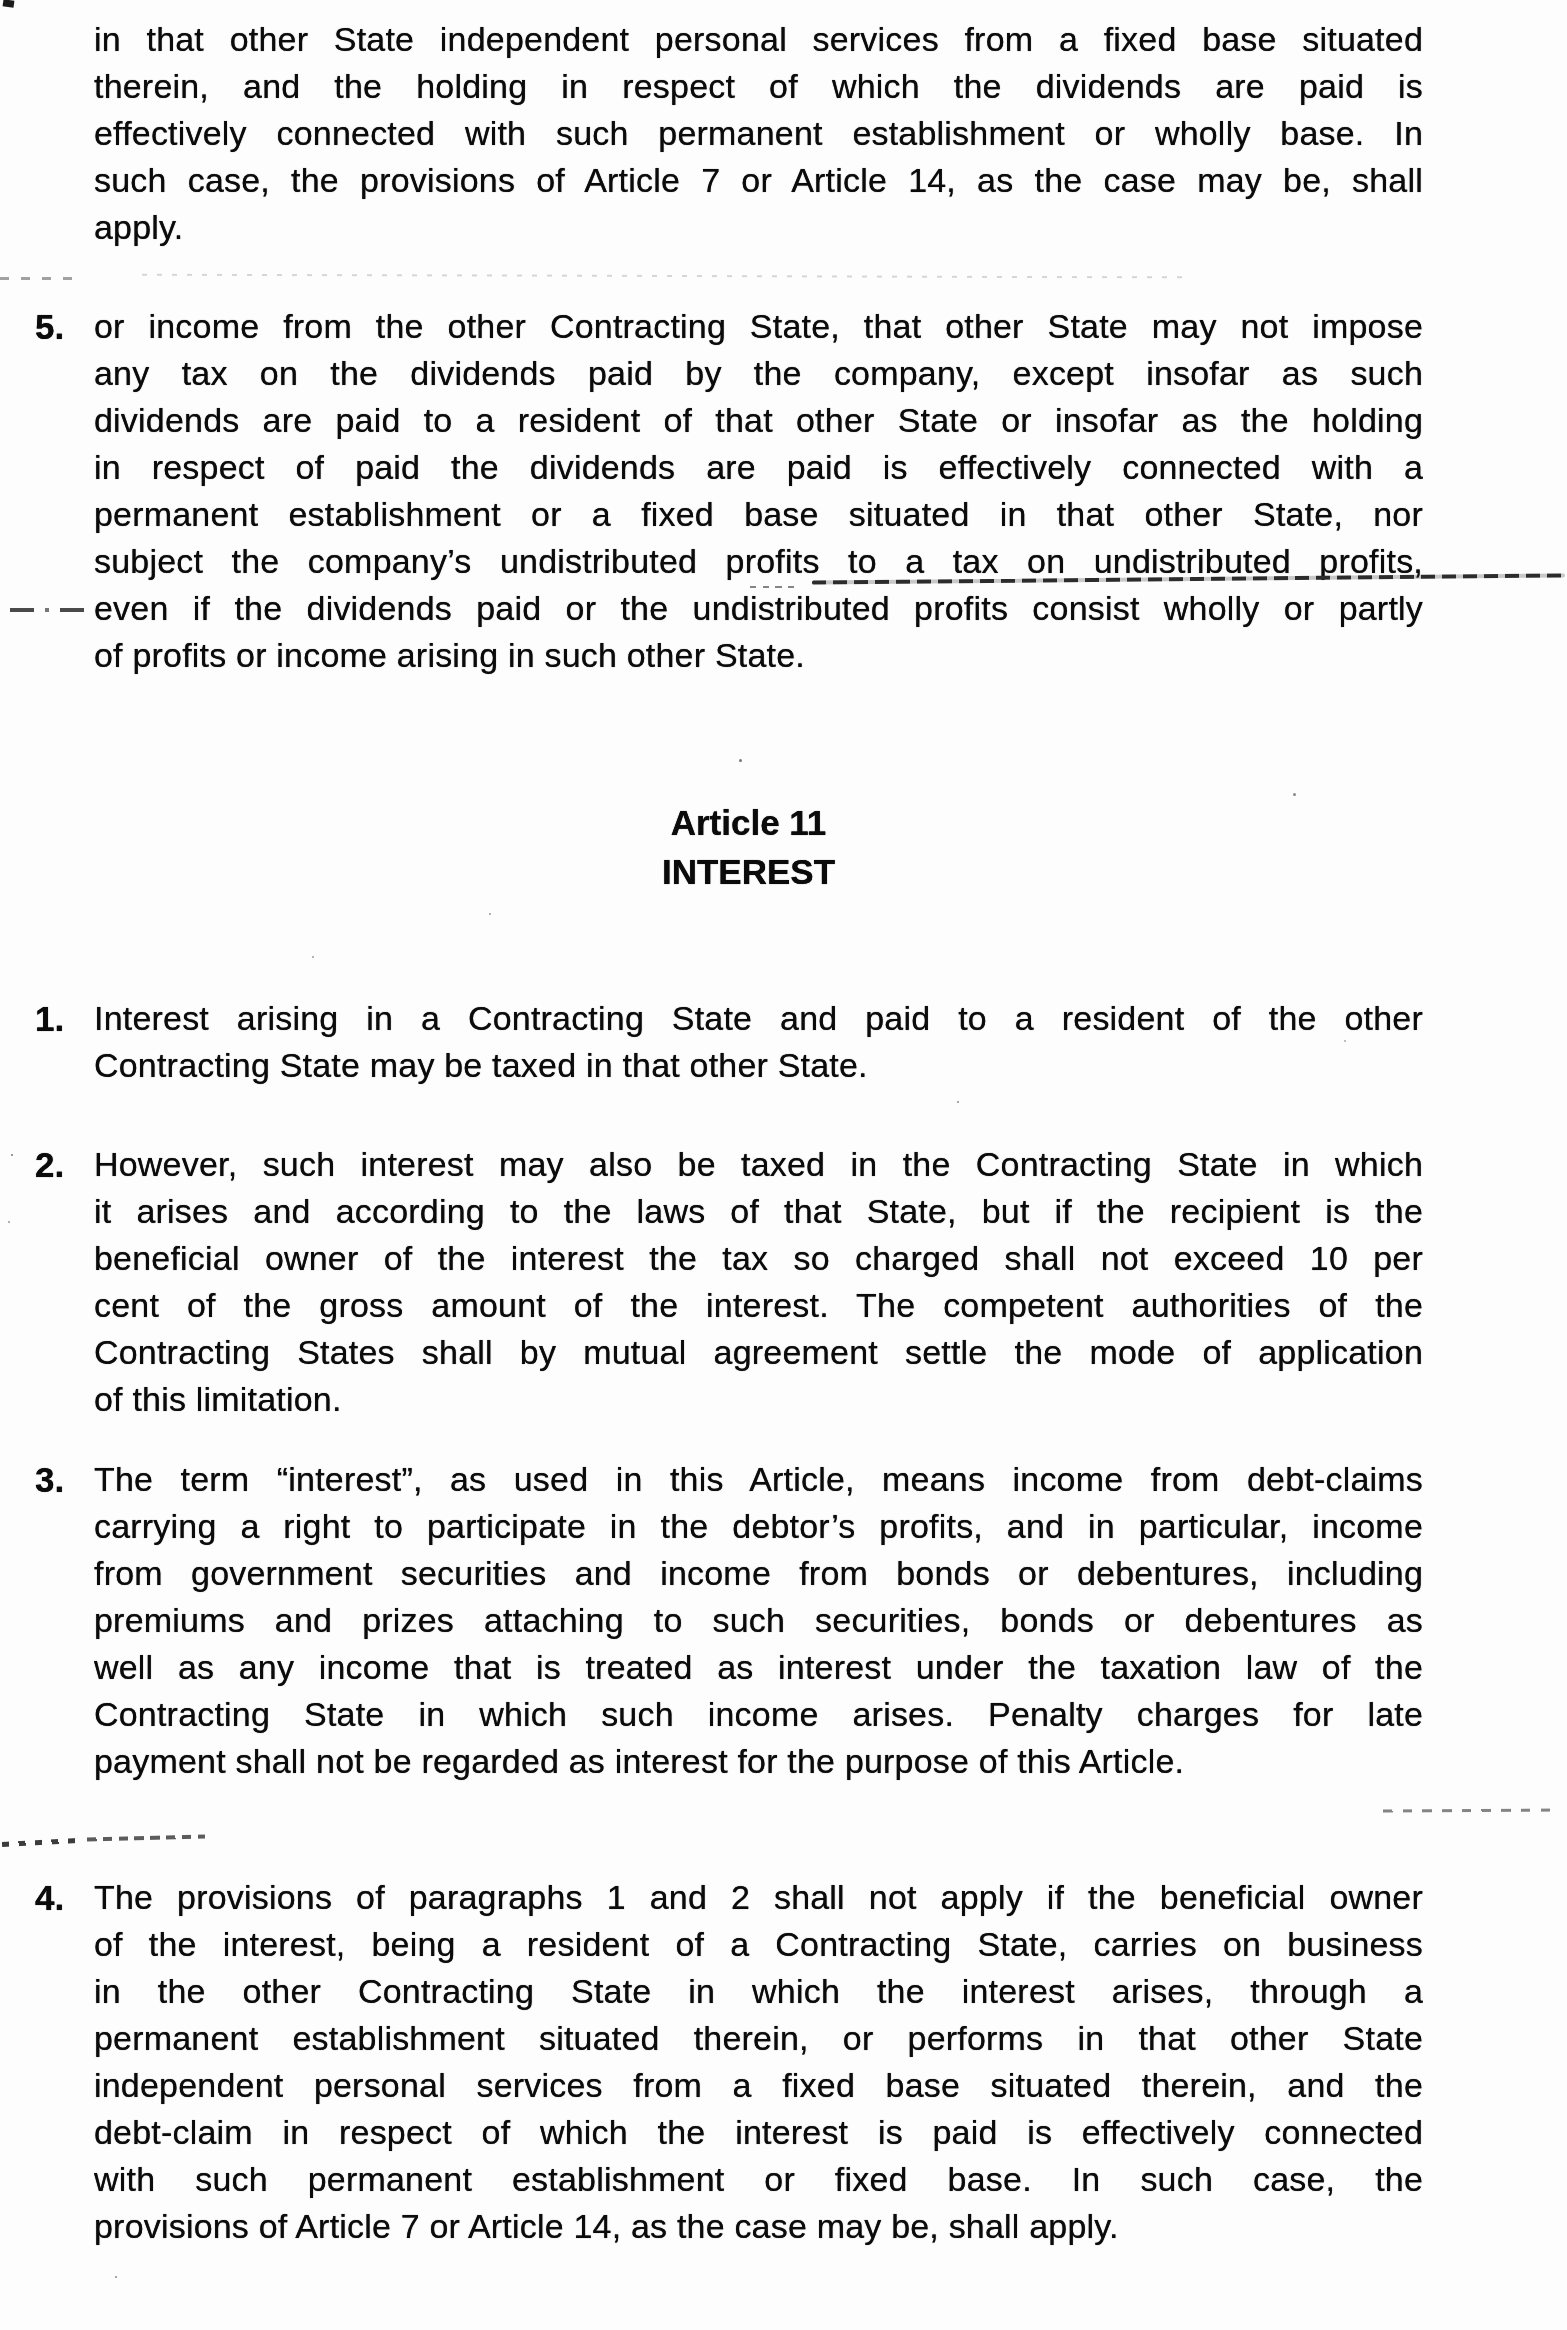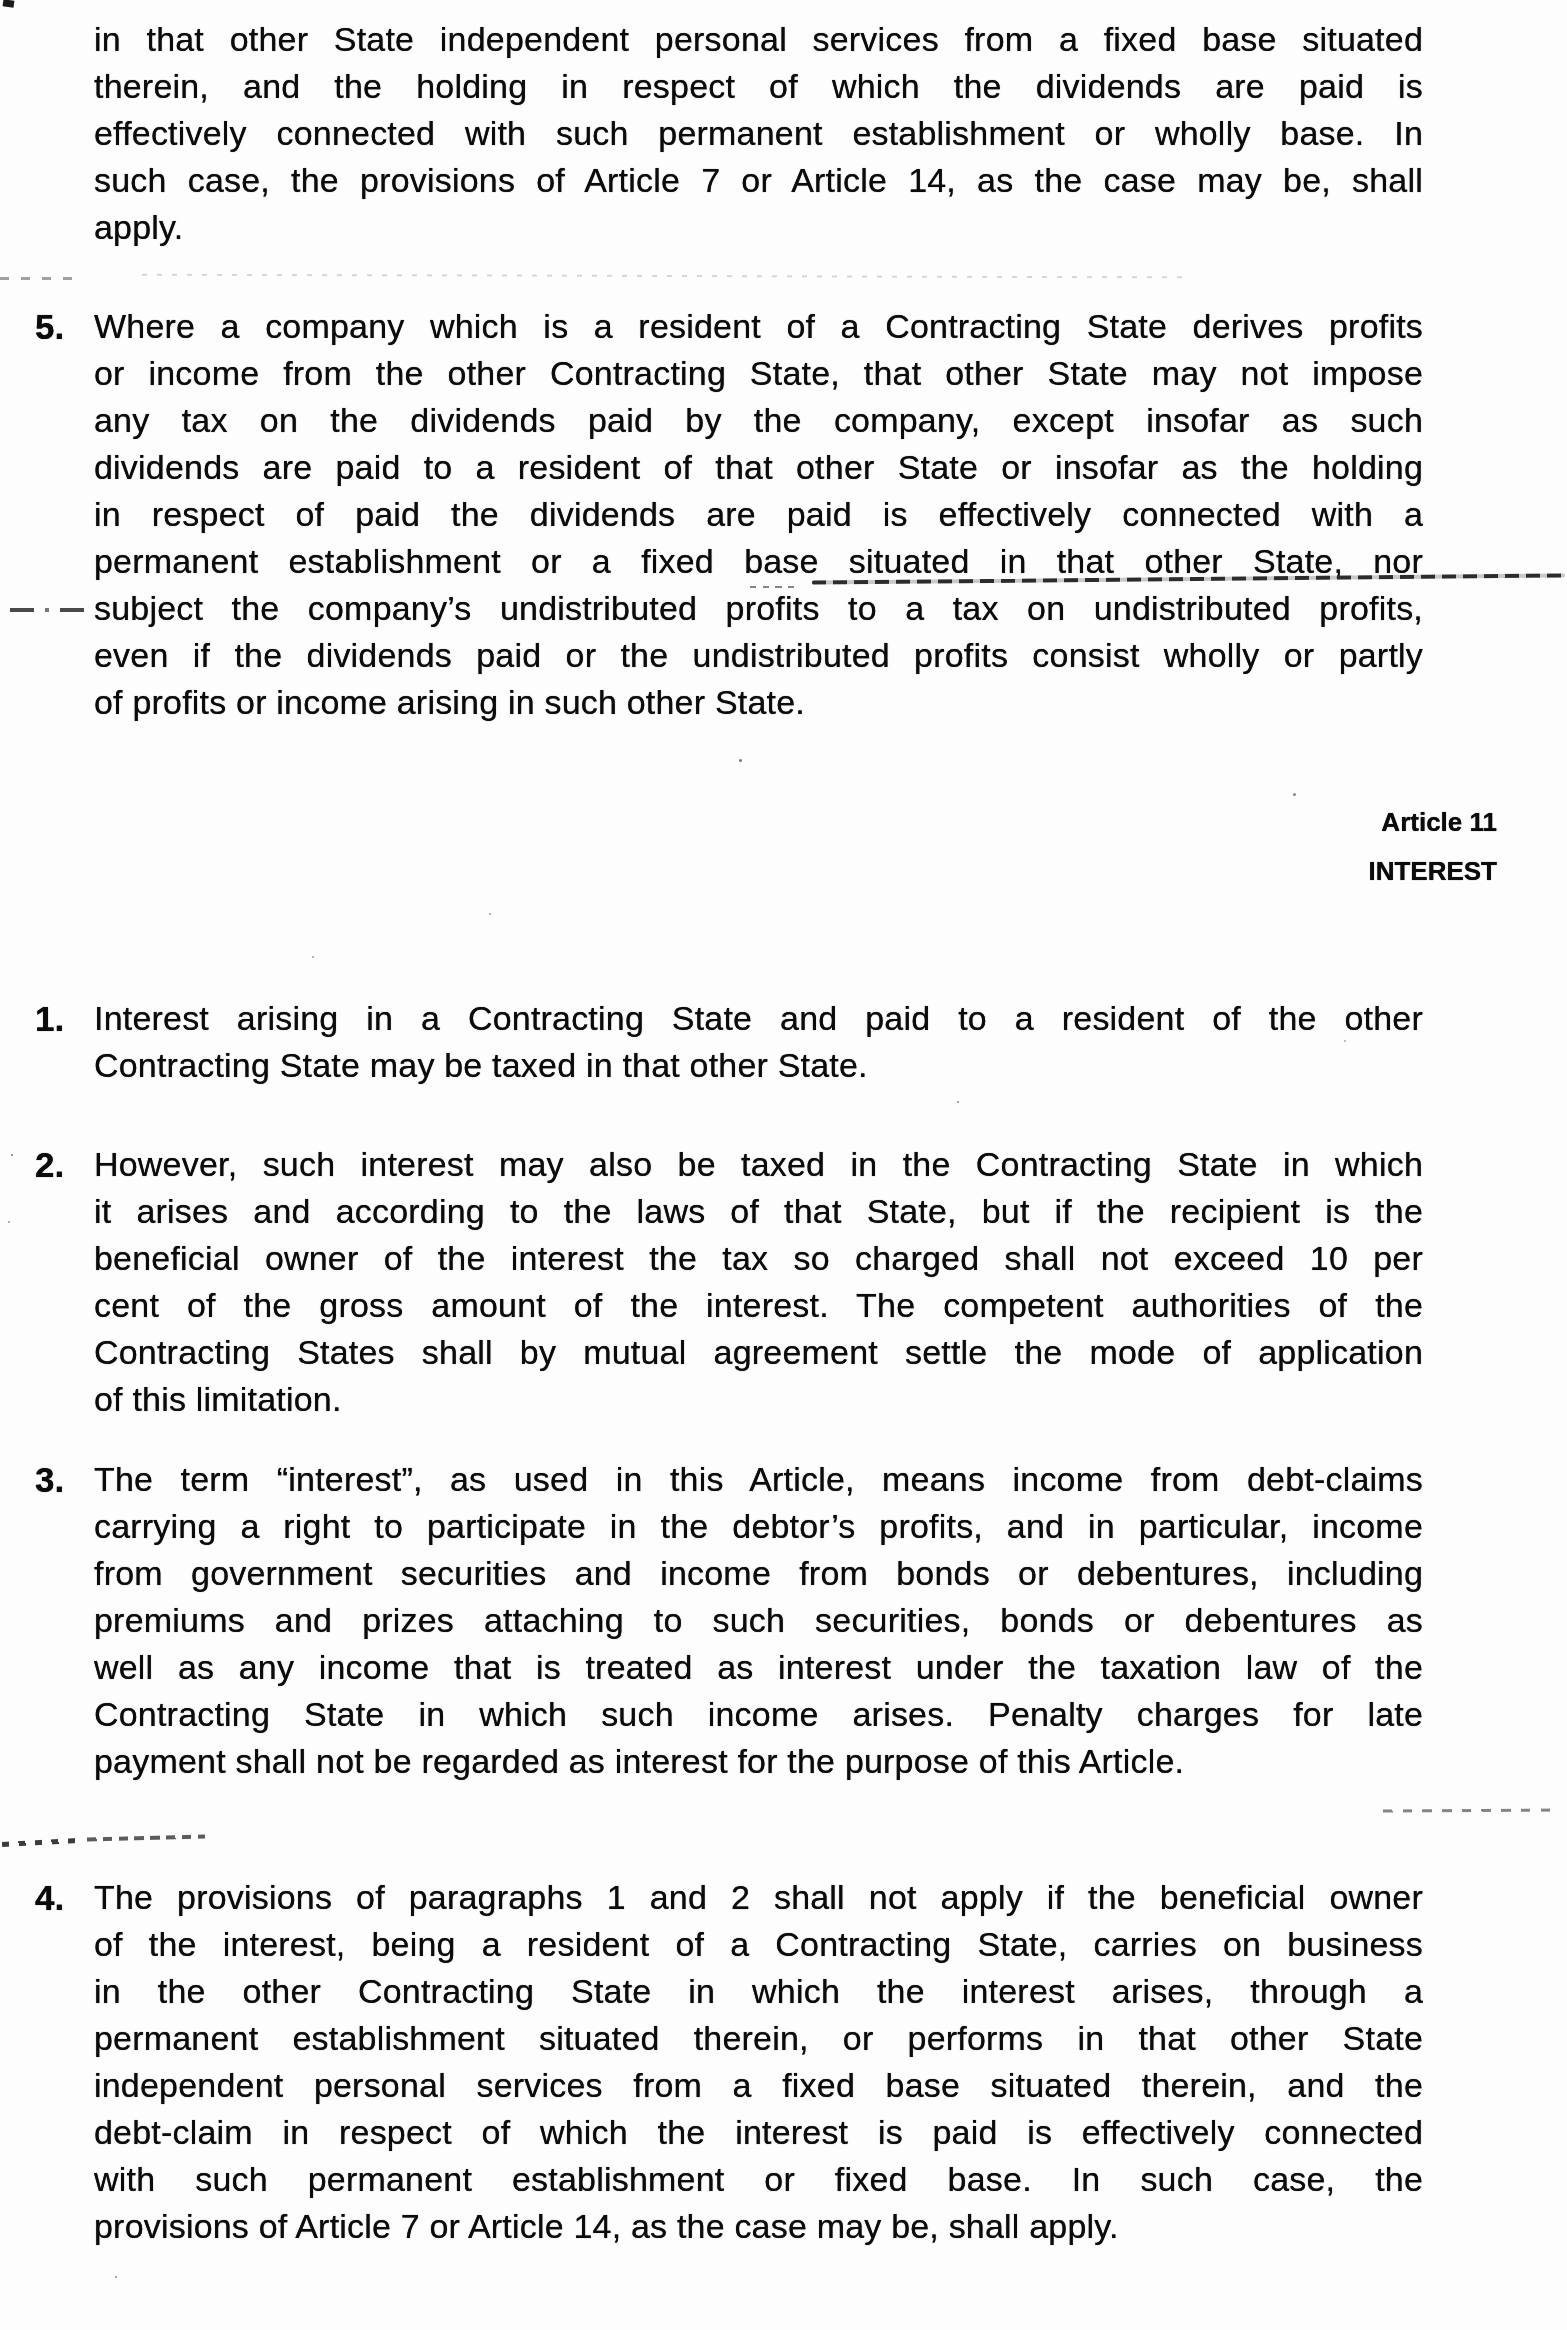--- a/index.html
+++ b/index.html
@@ -23,21 +23,21 @@
   .line {
     height: 47px; line-height: 47px; font-size: 34px;
     text-align: justify; text-align-last: justify;
     overflow: hidden;
     letter-spacing: 0.2px;
     text-shadow: 0 0 0.8px rgba(0,0,0,.85);
   }
   .line.last { text-align-last: left; }
   
   .heading { position: absolute; top: 798px; left: 0; width: 1497px; text-align: center; font-weight: 700; }
-  .heading .h-line { font-size: 26px; line-height: 49px; text-shadow: 0 0 0.8px #000; text-align: right; }
+  .heading .h-line { font-size: 35px; line-height: 49px; text-shadow: 0 0 0.8px #000; }
   
   .artifact { position: absolute; pointer-events: none; }
   .a-corner { left: 3.2px; top: 0; width: 11px; height: 7px; background: #1a1a1a; transform: rotate(8deg); }
   .a-smudge-left { left: 0; top: 277px; width: 73px; height: 3.2px;
     background: repeating-linear-gradient(90deg,#8a8a8a 0 8.7px, transparent 8.7px 21px); opacity: .8; }
   .a-smudge-row { left: 142px; top: 275px; width: 1040px; height: 2.4px;
     background: repeating-linear-gradient(90deg,#b5b5b5 0 4.7px, transparent 4.7px 15px); opacity: .55; transform: rotate(.15deg); }
   .a-strike { left: 812px; top: 577px; width: 753px; height: 3.9px;
     background: repeating-linear-gradient(90deg,#2c2c2c 0 14px, rgba(44,44,44,.25) 14px 21px);
     transform: rotate(-.55deg); border-radius: 1.6px; }
@@ -62,21 +62,20 @@
       <div class="line">therein, and the holding in respect of which the dividends are paid is</div>
       <div class="line">effectively connected with such permanent establishment or wholly base. In</div>
       <div class="line">such case, the provisions of Article 7 or Article 14, as the case may be, shall</div>
       <div class="line last">apply.</div>
     </div>
 </div>
 
 <div class="para" style="top:303px">
   <span class="num">5.</span>
   <div class="body">
-      <div class="line">Where a company which is a resident of a Contracting State derives profits</div>
       <div class="line">or income from the other Contracting State, that other State may not impose</div>
       <div class="line">any tax on the dividends paid by the company, except insofar as such</div>
       <div class="line">dividends are paid to a resident of that other State or insofar as the holding</div>
       <div class="line">in respect of paid the dividends are paid is effectively connected with a</div>
       <div class="line">permanent establishment or a fixed base situated in that other State, nor</div>
       <div class="line">subject the company’s undistributed profits to a tax on undistributed profits,</div>
       <div class="line">even if the dividends paid or the undistributed profits consist wholly or partly</div>
       <div class="line last">of profits or income arising in such other State.</div>
     </div>
 </div>

